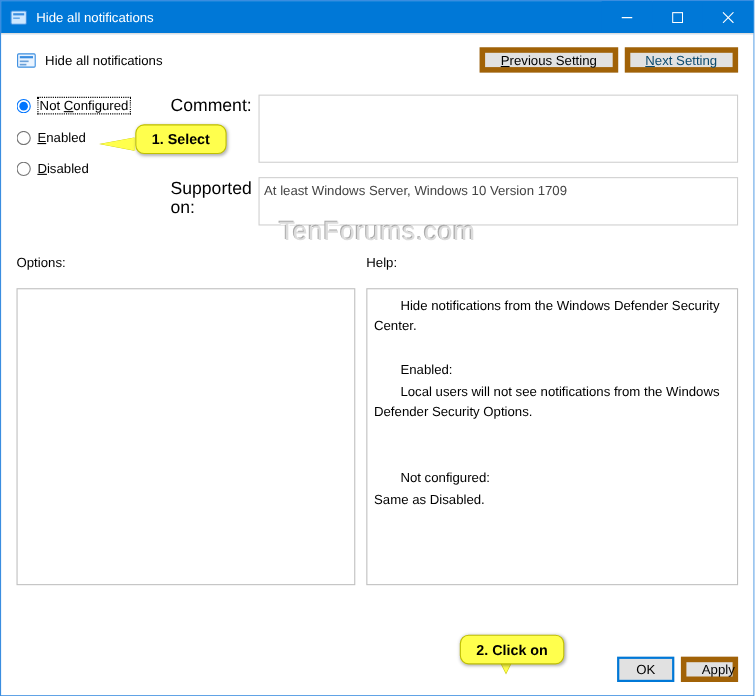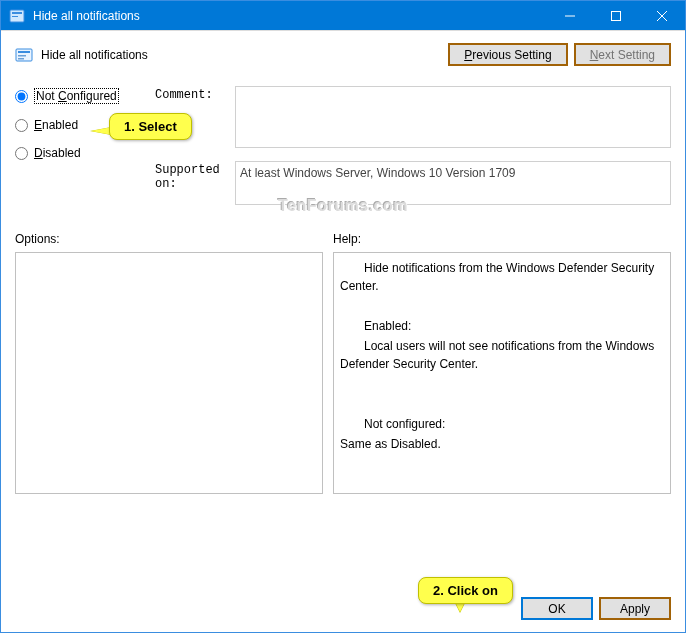--- a/index.html
+++ b/index.html
@@ -13,61 +13,61 @@
 .tb-btn.close { background: #fff; }
 .titlebar-blue { background: #0078d7; }
 .titlebar-blue .titlebar-text { color: #fff; }
 .titlebar-blue .tb-btn { background: #0078d7; color: #fff; }
 
 .content { padding: 12px 14px; }
 .header-row { display: flex; align-items: center; margin-bottom: 20px; }
 .header-icon { width: 18px; height: 18px; margin-right: 8px; }
 .header-title { flex: 1; font-size: 12px; }
 .nav-buttons { display: flex; gap: 6px; }
-.btn { height: 23px; padding: 0 14px; border: 2px solid #a16207; background: #e1e1e1; font-size: 12px; font-family: inherit; cursor: pointer; }
-.btn:disabled, .btn.disabled { color: #737373; background: #e1e1e1; cursor: default; }
+.btn { height: 23px; padding: 0 14px; border: 5px solid #a16207; background: #e1e1e1; font-size: 12px; font-family: inherit; cursor: pointer; }
+.btn:disabled, .btn.disabled { color: #0c4a6e; background: #e1e1e1; cursor: default; }
 .btn .ul { text-decoration: underline; }
 .btn-default { border: 2px solid #0078d7; background: #e1e1e1; }
 
 .config-row { display: flex; justify-content: flex-end; }
 .radio-col { width: 140px; padding-top: 2px; }
 .radio-item { display: flex; align-items: center; margin-bottom: 14px; cursor: pointer; }
 .radio-item input { margin-right: 6px; }
 .radio-item span .ul { text-decoration: underline; }
 .radio-label.selected { border: 1px dotted #000; padding: 0 1px; }
 
 .fields-col { flex: 1; }
 .field-row { display: flex; margin-bottom: 10px; }
-.field-label { width: 80px; padding-top: 2px; font-size: 12px; font-family: Liberation Mono, monospace; }
+.field-label { width: 80px; padding-top: 2px; font-size: 16px; }
 .field-control { flex: 1; position: relative; }
 .textarea { width: 100%; border: 1px solid #d0d0d0; background: #fff; padding: 4px 18px 4px 4px; font-family: inherit; font-size: 12px; resize: none; overflow-y: scroll; }
 .comment-area { height: 62px; }
 .supported-area { height: 44px; color: #444; }
 
-.mid-row { display: flex; margin-top: 14px; margin-bottom: 6px; }
+.mid-row { display: flex; margin-top: 14px; margin-bottom: 16px; }
 .mid-label { font-size: 12px; }
 .options-label { width: 318px; }
 .panels-row { display: flex; gap: 10px; }
-.panel { border: 1px solid #c0c0c0; background: #fff; padding: 6px; height: 242px; overflow-y: auto; }
+.panel { border: 1px solid #c0c0c0; background: #fff; padding: 6px; height: 270px; overflow-y: auto; }
 .options-panel { width: 308px; }
 .help-panel { flex: 1; overflow-y: scroll; font-size: 12px; line-height: 1.5; color: #000; }
 .help-panel p { margin-bottom: 2px; }
 .help-indent { text-indent: 24px; }
 
 .footer { position: absolute; bottom: 12px; right: 14px; display: flex; gap: 6px; }
-.footer .btn { width: 72px; }
+.footer .btn { width: 52px; }
 
 .callout { position: absolute; background: #ffff4d; border: 1px solid #c0c000; border-radius: 8px; padding: 5px 14px; font-weight: bold; font-size: 13px; color: #000; box-shadow: 1px 1px 3px rgba(0,0,0,0.3); z-index: 10; }
-.callout.c1 { top: 112px; left: 108px; }
+.callout.c1 { top: 112px; left: 122px; }
 .callout.c2 { bottom: 28px; right: 172px; }
 .arrow { position: absolute; width: 0; height: 0; }
 .arrow.a1 { top: 124px; left: 90px; border-top: 6px solid transparent; border-bottom: 6px solid transparent; border-right: 32px solid #ffff4d; filter: drop-shadow(-1px 0 0 #c0c000); z-index: 9; }
 .arrow.a2 { bottom: 20px; right: 218px; border-left: 7px solid transparent; border-right: 7px solid transparent; border-top: 14px solid #ffff4d; filter: drop-shadow(0 1px 0 #c0c000); z-index: 9; }
 
-.watermark { position: absolute; top: 196px; left: 50%; transform: translateX(-50%); font-family: Arial, sans-serif; font-size: 16px; font-weight: bold; color: #dcdcdc; text-shadow: 1px 1px 0 #fff, -1px -1px 0 #aaa; letter-spacing: 0.5px; pointer-events: none; z-index: 5; }
+.watermark { position: absolute; top: 196px; left: 50%; transform: translateX(-50%); font-family: Arial, sans-serif; font-size: 24px; font-weight: normal; color: #dcdcdc; text-shadow: 1px 1px 0 #fff, -1px -1px 0 #aaa; letter-spacing: 0.5px; pointer-events: none; z-index: 5; }
 
 .icon-svg { display: block; }
 </style>
 </head>
 <body>
 
 <div class="window">
 
   <div class="titlebar titlebar-blue">
     <span class="titlebar-icon">
@@ -151,21 +151,21 @@
       <div class="mid-label options-label">Options:</div>
       <div class="mid-label">Help:</div>
     </div>
 
     <div class="panels-row">
       <div class="panel options-panel"></div>
       <div class="panel help-panel">
         <p class="help-indent">Hide notifications from the Windows Defender Security Center.</p>
         <p>&nbsp;</p>
         <p class="help-indent">Enabled:</p>
-        <p class="help-indent">Local users will not see notifications from the Windows Defender Security Center.</p>
+        <p class="help-indent">Local users will not see notifications from the Windows Defender Security Options.</p>
         <p>&nbsp;</p>
         <p>&nbsp;</p>
         <p class="help-indent">Not configured:</p>
         <p>Same as Disabled.</p>
       </div>
     </div>
 
   </div>
 
   <div class="footer">

